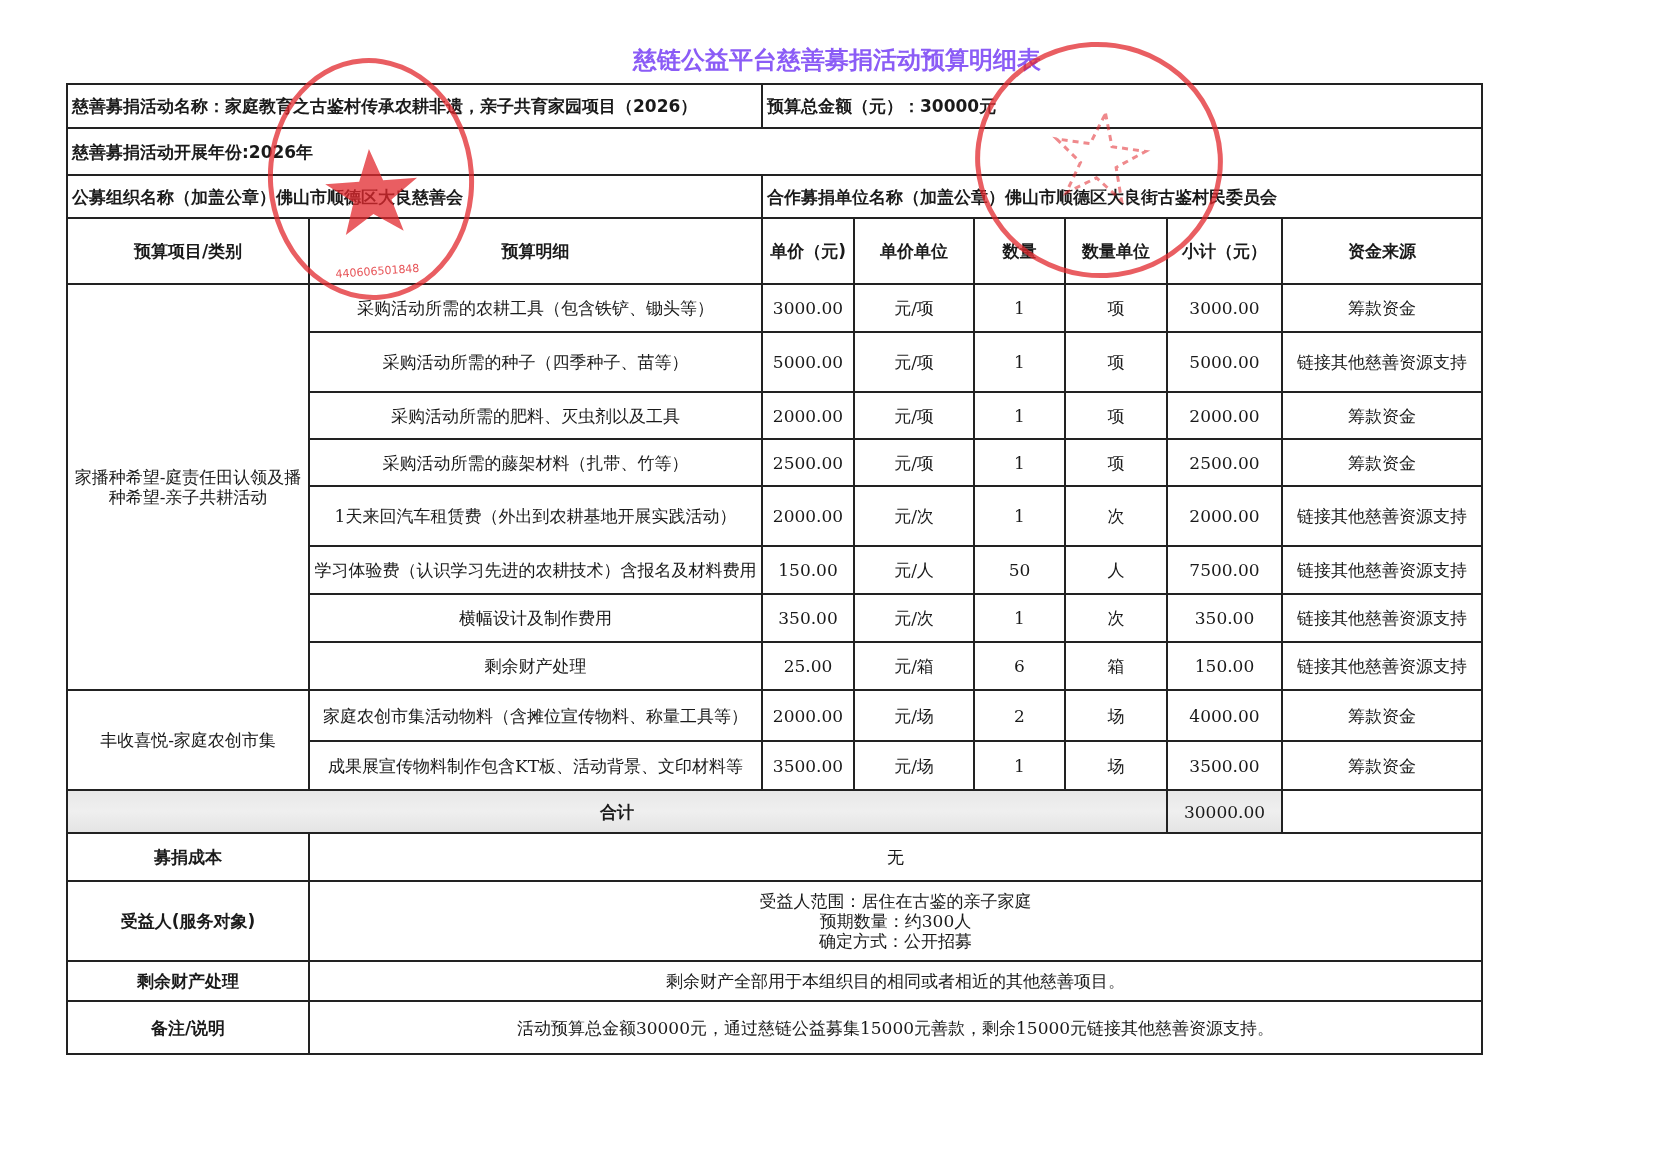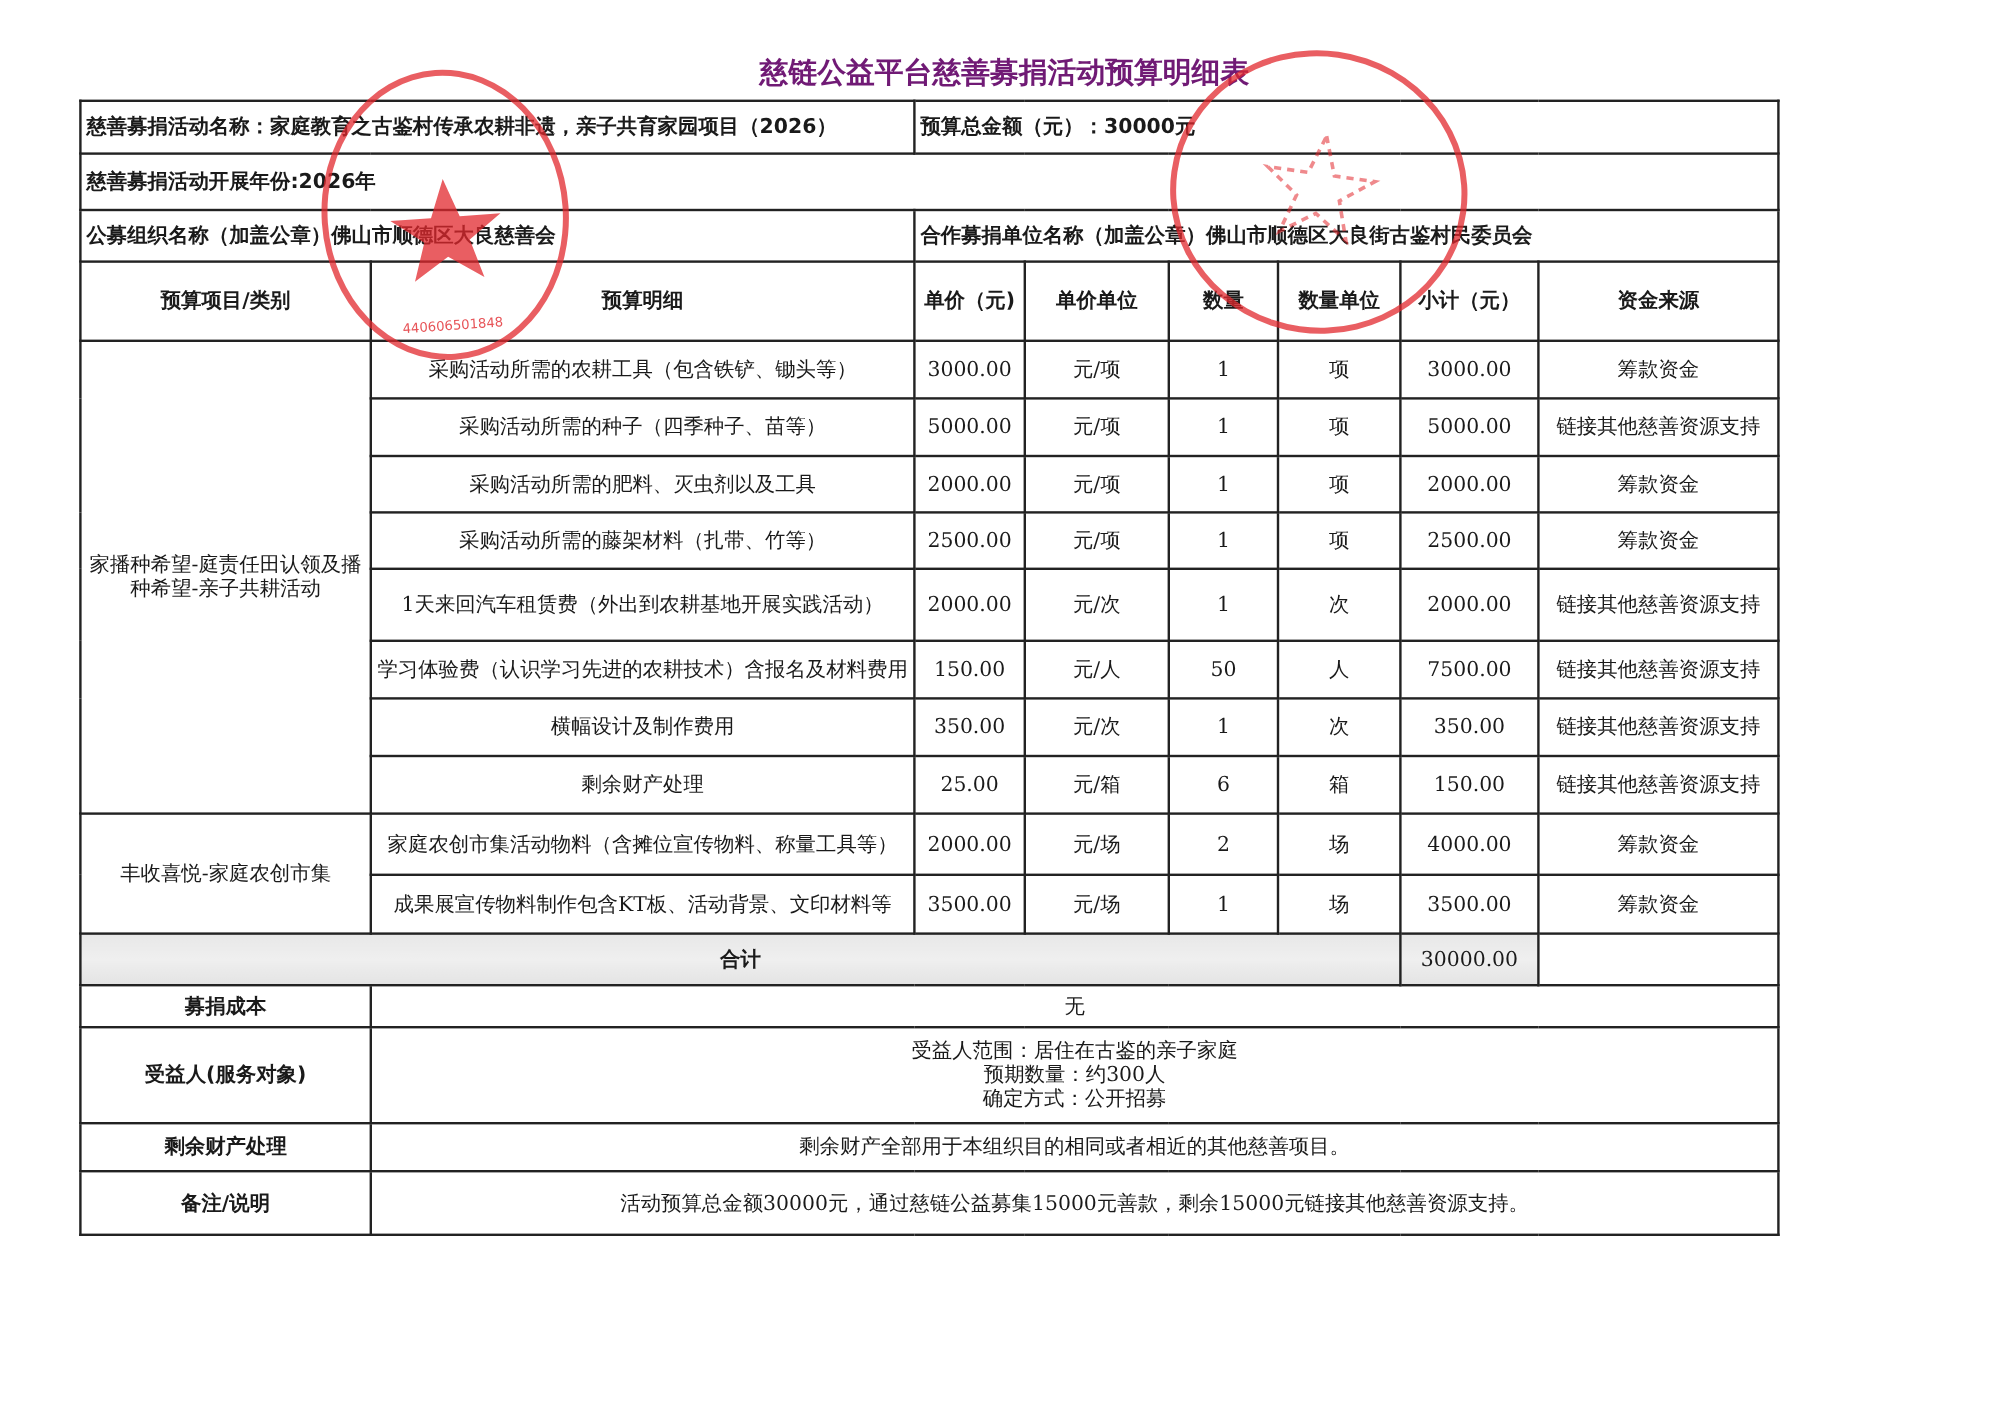--- a/index.html
+++ b/index.html
@@ -2,21 +2,21 @@
 <html><head>
 <meta charset="utf-8">
 <style>
   html, body { margin: 0; padding: 0; }
   body {
     width: 1674px; height: 1176px; background: #ffffff; position: relative; overflow: hidden;
     font-family: "DejaVu Serif", "Liberation Serif", serif; color: #1a1a1a;
   }
   .doc-title {
     position: absolute; left: 0; width: 1674px; top: 44px; text-align: center;
-    font-family: "DejaVu Sans", "Liberation Sans", sans-serif; font-weight: bold; font-size: 24px; color: #701a75;
+    font-family: "DejaVu Sans", "Liberation Sans", sans-serif; font-weight: bold; font-size: 24px; color: #8b5cf6;
   }
   table.budget {
     position: absolute; left: 66px; top: 83px; width: 1415px;
     border-collapse: collapse; table-layout: fixed;
   }
   table.budget td, table.budget th {
     border: 2px solid #222; padding: 0 4px; font-weight: normal;
     font-size: 17px; text-align: center; vertical-align: middle; line-height: 20px;
   }
   .bold-sans { font-family: "DejaVu Sans", "Liberation Sans", sans-serif; font-weight: bold !important; font-size: 17px; }
@@ -72,21 +72,21 @@
   <tr style="height:48px">
     <td rowspan="8">家播种希望-庭责任田认领及播种希望-亲子共耕活动</td>
     <td>采购活动所需的农耕工具（包含铁铲、锄头等）</td>
     <td class="num">3000.00</td>
     <td>元/项</td>
     <td class="num">1</td>
     <td>项</td>
     <td class="num">3000.00</td>
     <td>筹款资金</td>
   </tr>
-  <tr style="height:48px">
+  <tr style="height:60px">
     <td>采购活动所需的种子（四季种子、苗等）</td>
     <td class="num">5000.00</td>
     <td>元/项</td>
     <td class="num">1</td>
     <td>项</td>
     <td class="num">5000.00</td>
     <td>链接其他慈善资源支持</td>
   </tr>
   <tr style="height:47px">
     <td>采购活动所需的肥料、灭虫剂以及工具</td>
@@ -161,21 +161,21 @@
     <td>场</td>
     <td class="num">3500.00</td>
     <td>筹款资金</td>
   </tr>
 
   <tr class="total-row" style="height:43px">
     <td colspan="6" class="shade bold-sans">合计</td>
     <td class="shade num">30000.00</td>
     <td></td>
   </tr>
-  <tr style="height:35px">
+  <tr style="height:48px">
     <td class="bold-sans">募捐成本</td>
     <td colspan="7">无</td>
   </tr>
   <tr style="height:80px">
     <td class="bold-sans">受益人(服务对象)</td>
     <td colspan="7" class="multiline">
       <span>受益人范围：居住在古鉴的亲子家庭</span>
       <span>预期数量：约300人</span>
       <span>确定方式：公开招募</span>
     </td>

